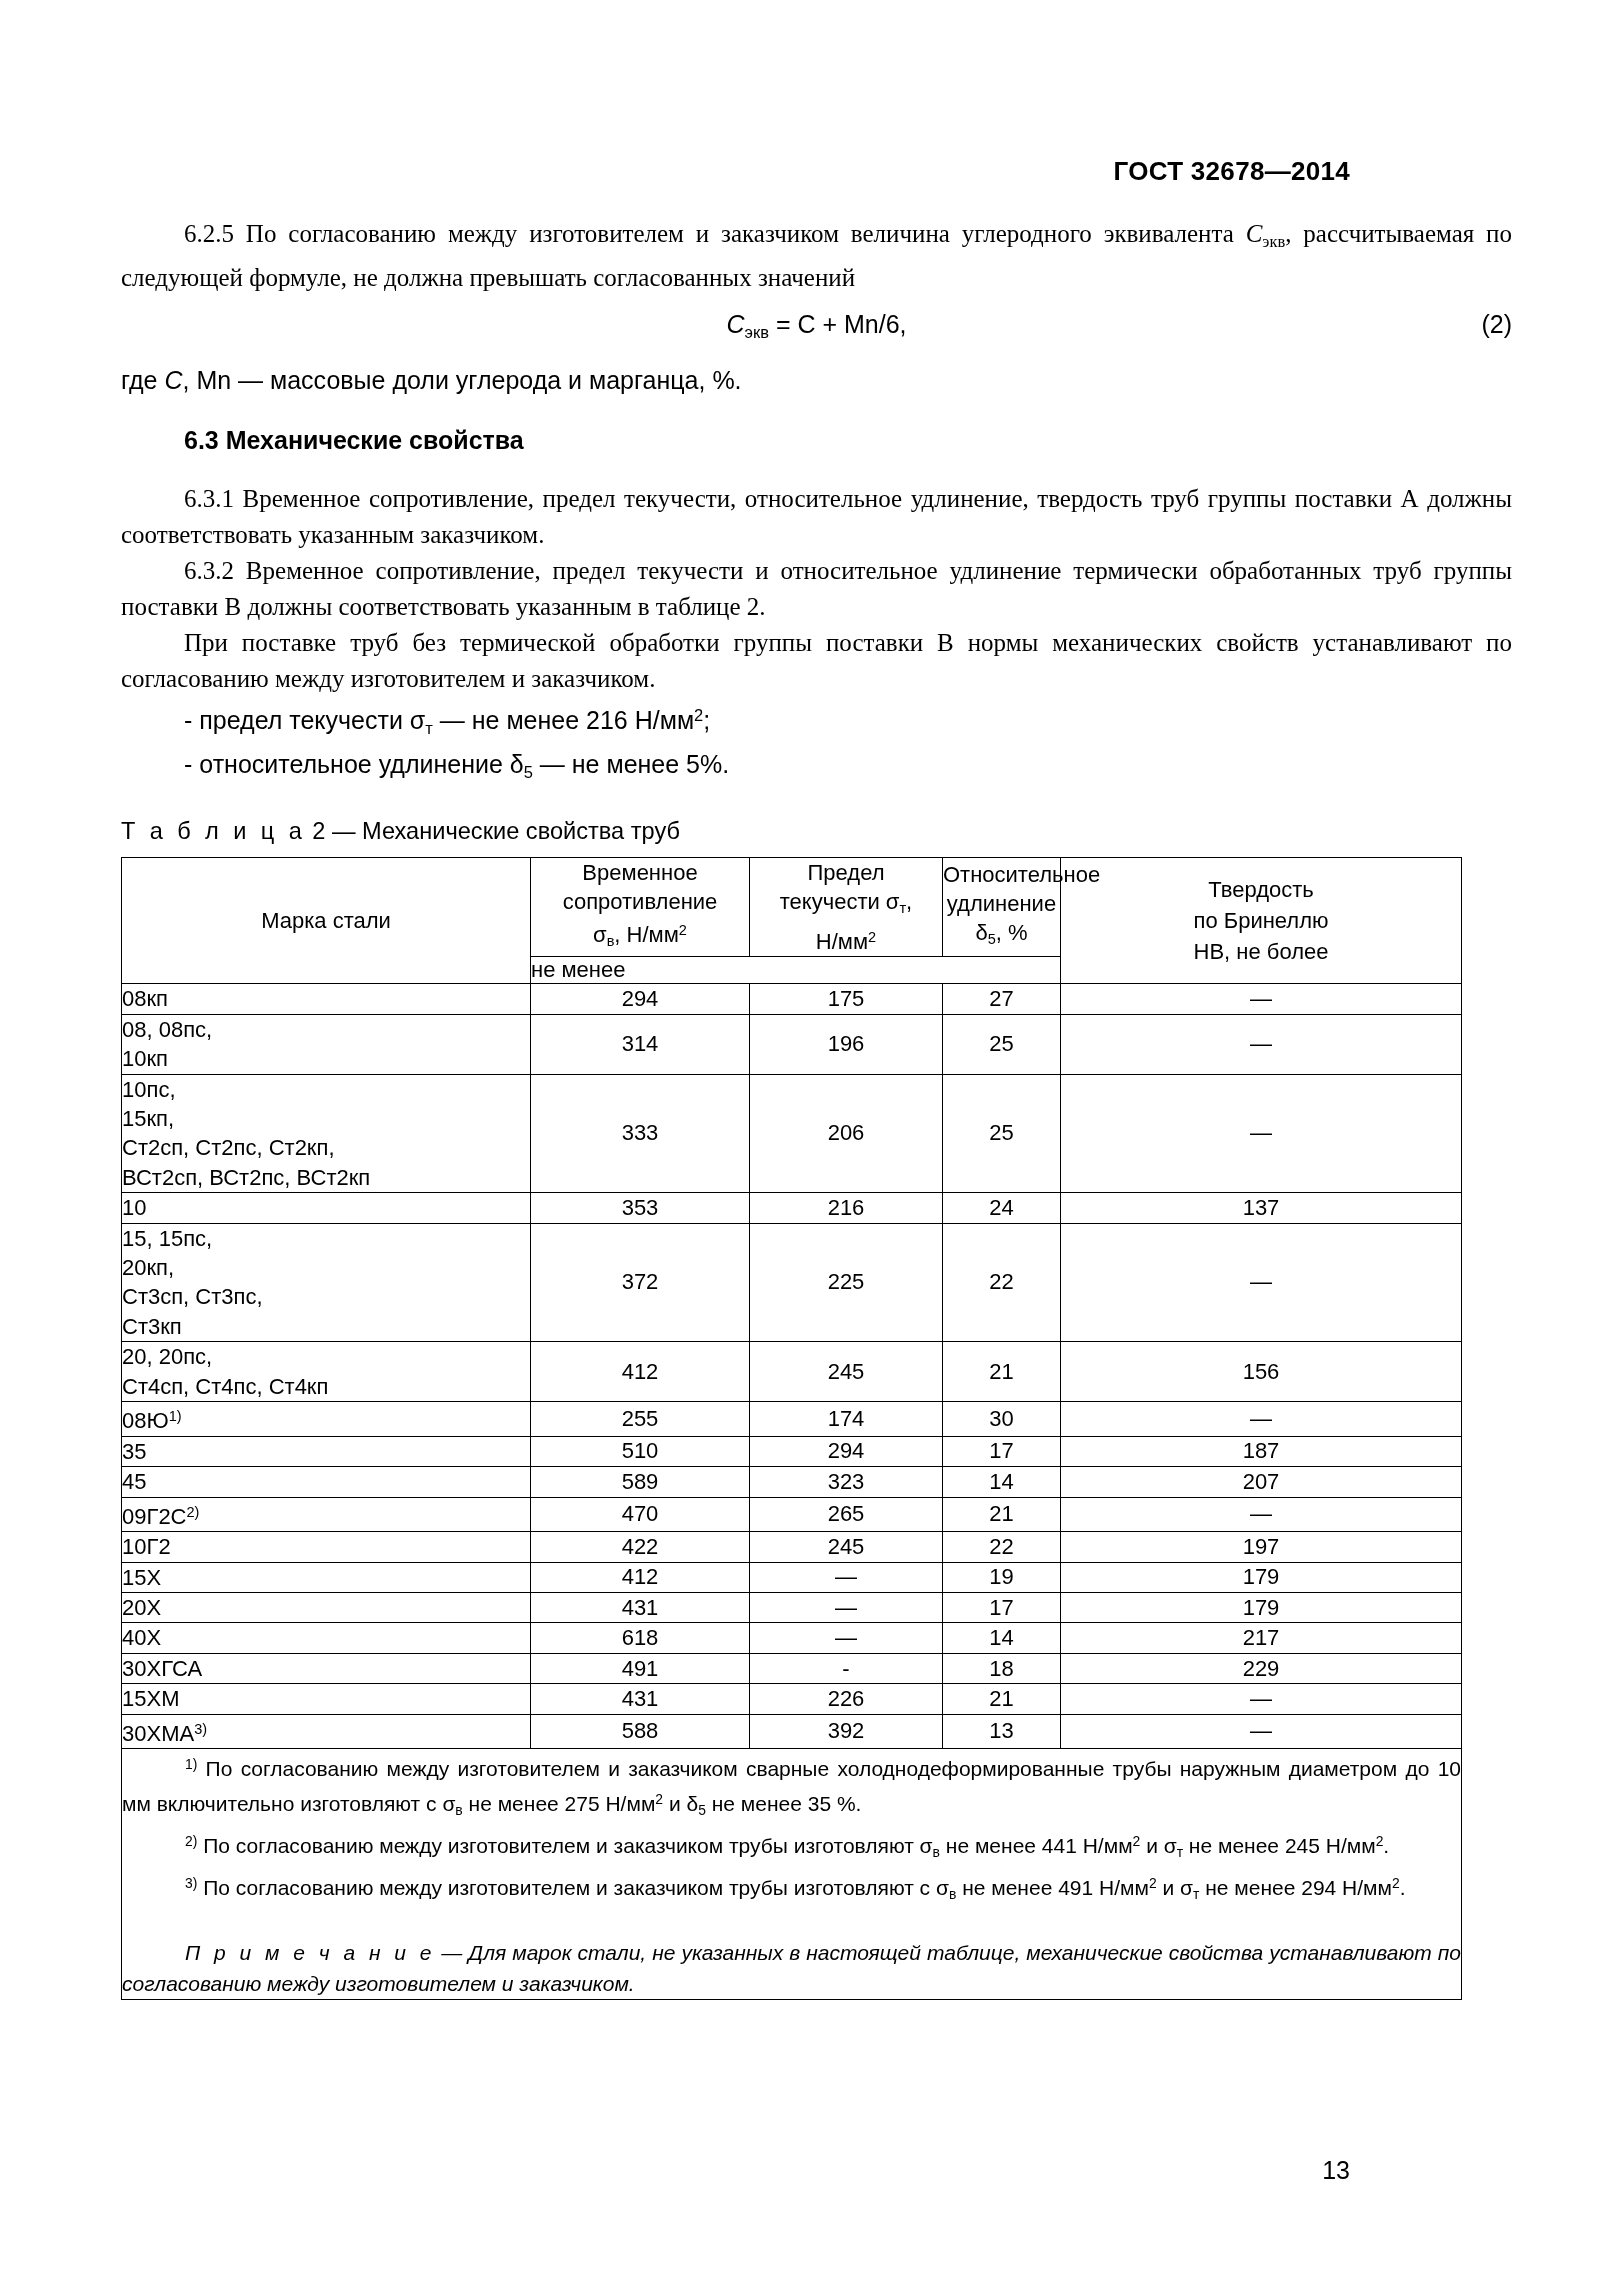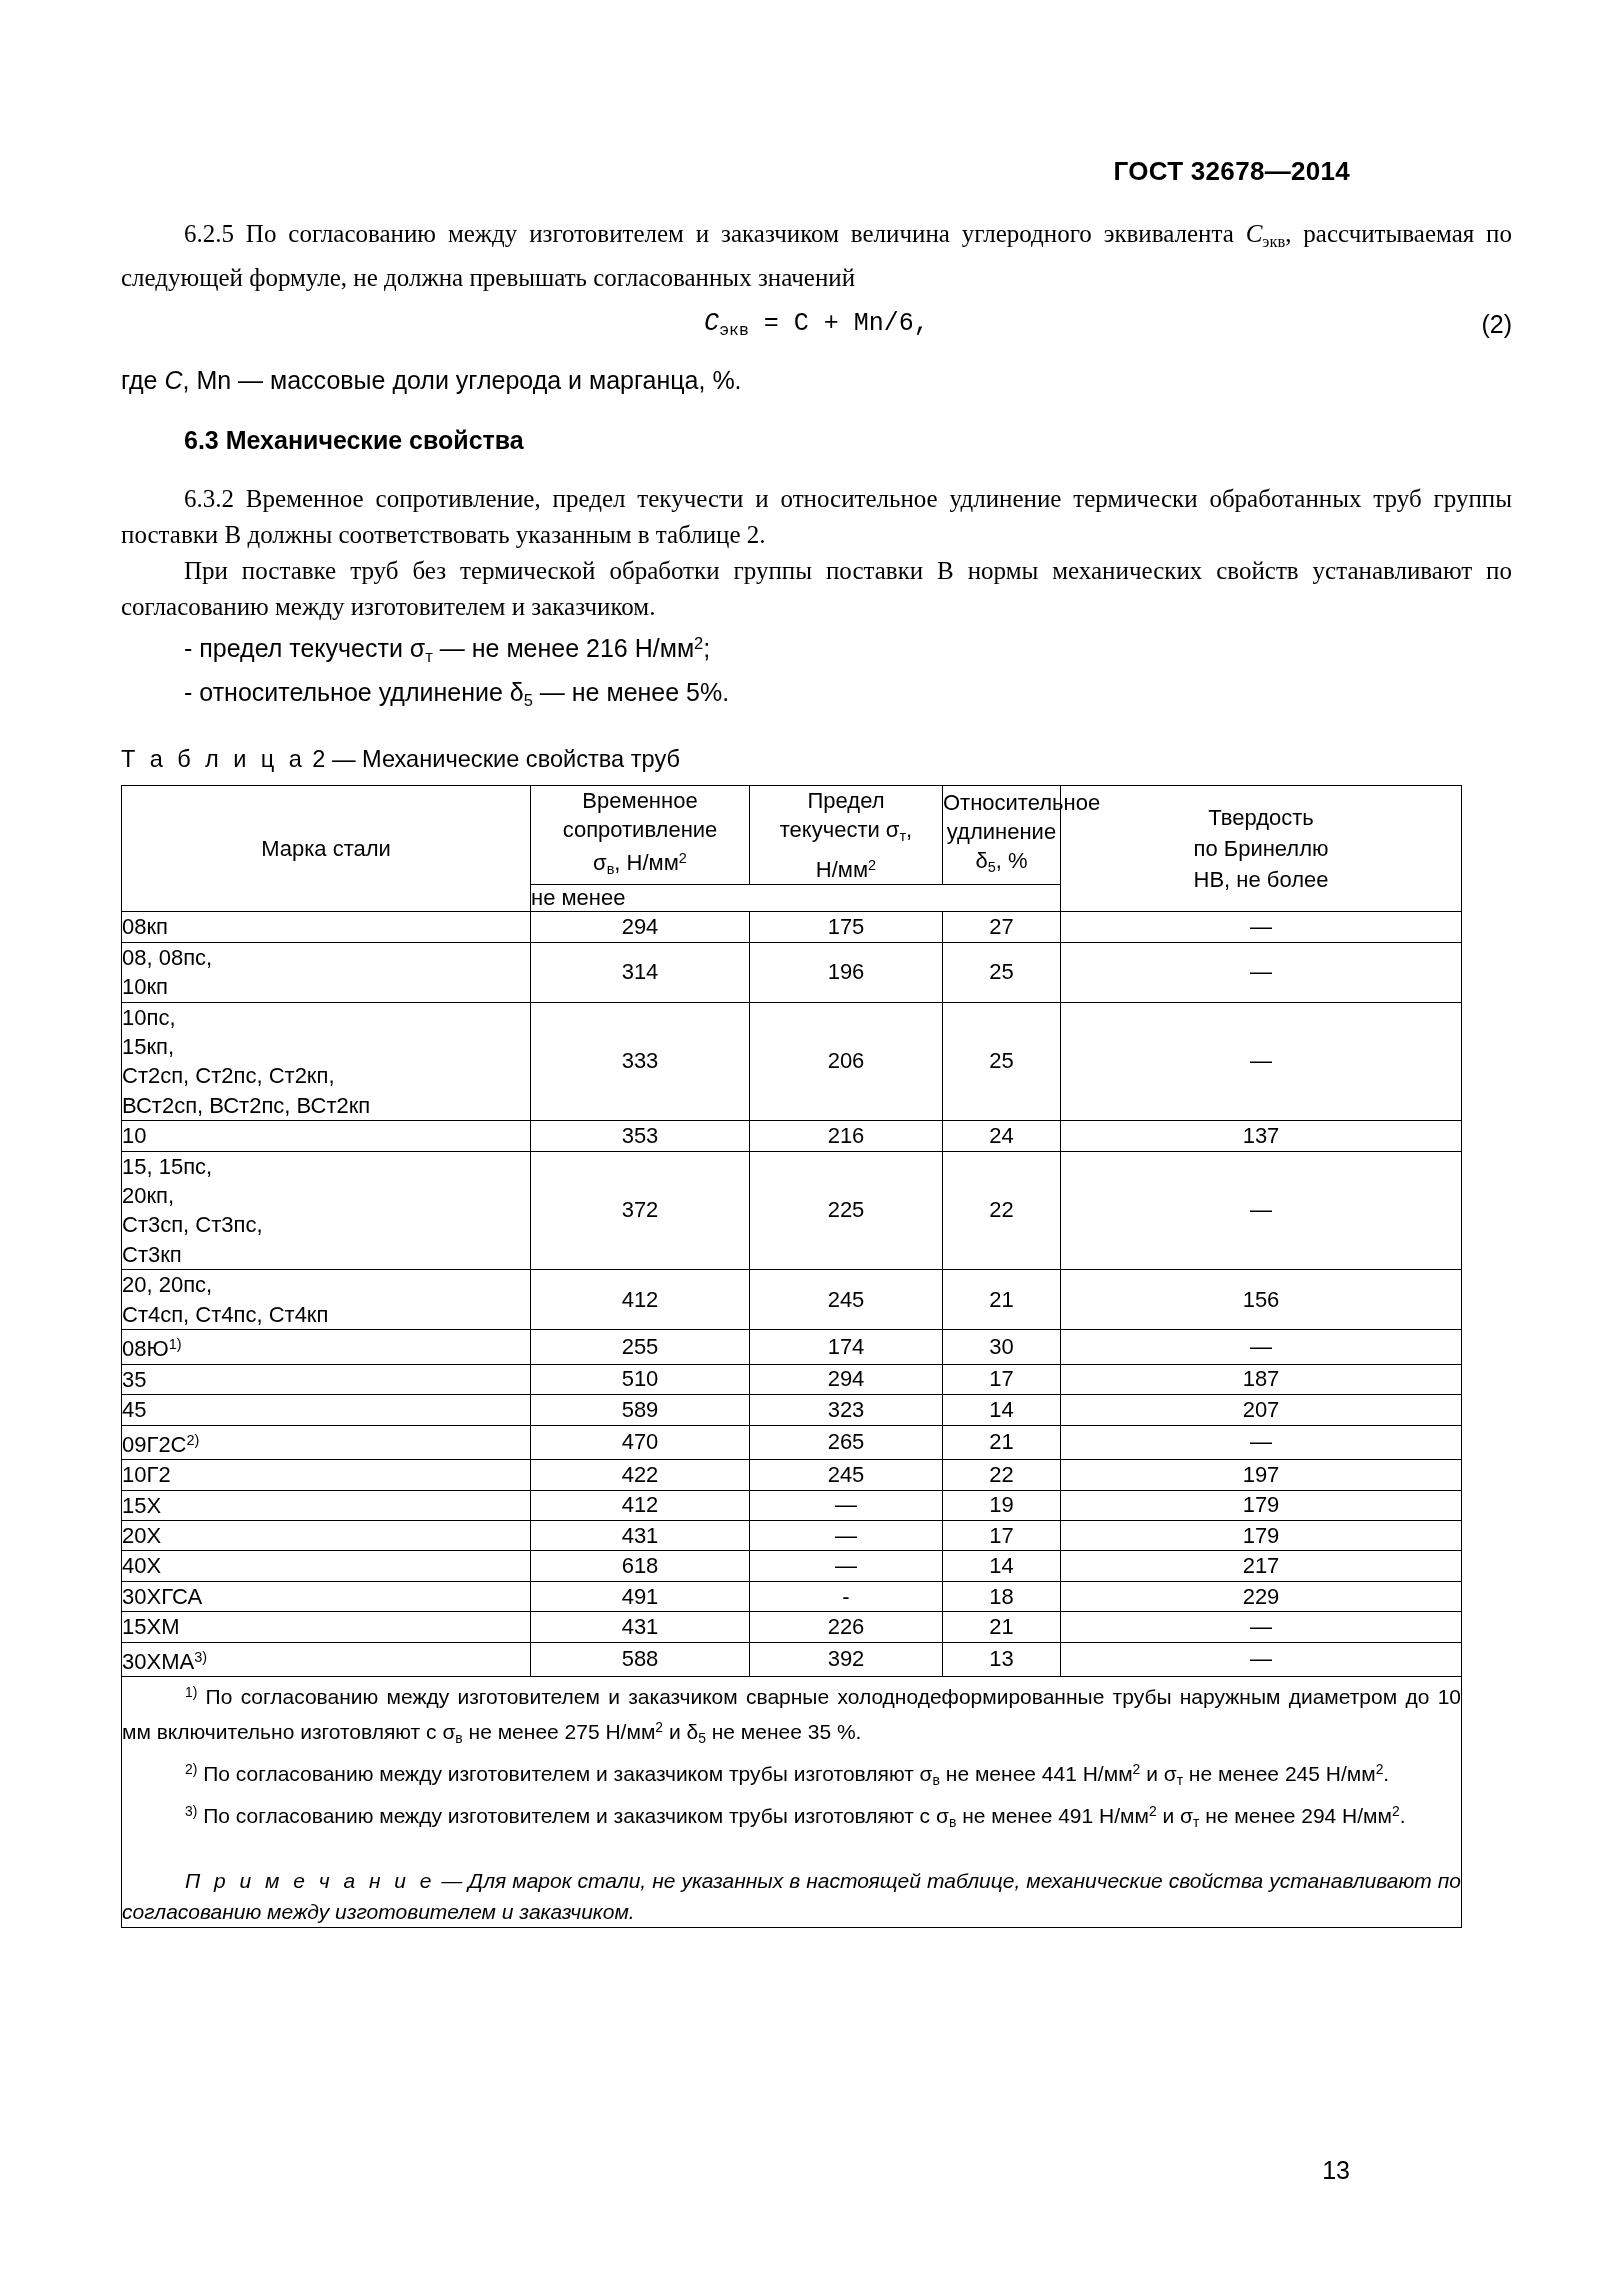--- a/index.html
+++ b/index.html
@@ -55,21 +55,20 @@
     height: 51px;
     margin-top: 9.2px;
     margin-bottom: 6.5px;
     font-size: 25px;
     line-height: 38px;
   }
   .formula-body {
     position: absolute;
     left: 0; right: 0;
     text-align: center;
-    font-family: Liberation Mono, monospace;
   }
   .formula-num {
     position: absolute;
     right: 0;
     top: 0;
   }
   .section-head {
     font-size: 25px;
     font-weight: bold;
     margin: 27.5px 0 26px 63px;
@@ -152,20 +151,21 @@
 
     <div class="formula-row">
       <div class="formula-body"><span class="ital">C</span><span class="sub">экв</span><span> = C + Mn/6,</span></div>
       <div class="formula-num">(2)</div>
     </div>
 
     <p class="para noind"><span>где </span><span class="ital">C</span><span>, Mn — массовые доли углерода и марганца, %.</span></p>
 
     <div class="section-head">6.3 Механические свойства</div>
 
+    <p class="para ind">6.3.1 Временное сопротивление, предел текучести, относительное удлинение, твердость труб группы поставки А должны соответствовать указанным заказчиком.</p>
     <p class="para ind">6.3.2 Временное сопротивление, предел текучести и относительное удлинение термически обработанных труб группы поставки В должны соответствовать указанным в таблице 2.</p>
     <p class="para ind">При поставке труб без термической обработки группы поставки В нормы механических свойств устанавливают по согласованию между изготовителем и заказчиком.</p>
 
     <div class="bullets">
       <p class="para"><span>- предел текучести σ</span><span class="sub">т</span><span> — не менее 216 Н/мм</span><span class="sup">2</span><span>;</span></p>
       <p class="para"><span>- относительное удлинение δ</span><span class="sub">5</span><span> — не менее 5%.</span></p>
     </div>
 
     <div class="table-caption"><span class="sp">Т а б л и ц а</span> <span>2 — Механические свойства труб</span></div>
 

